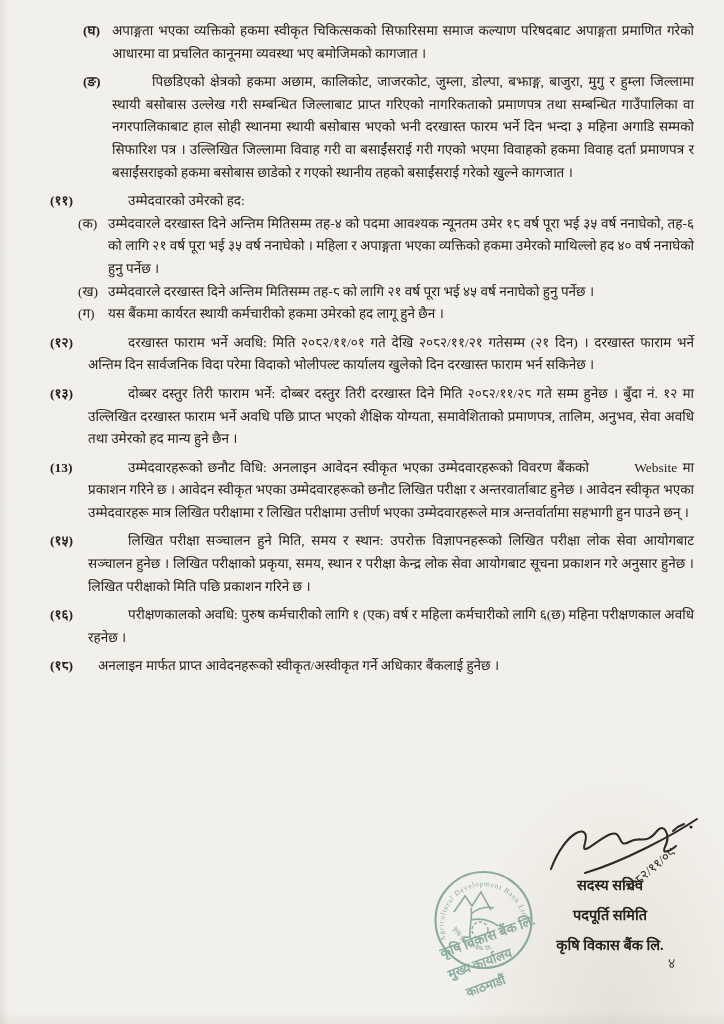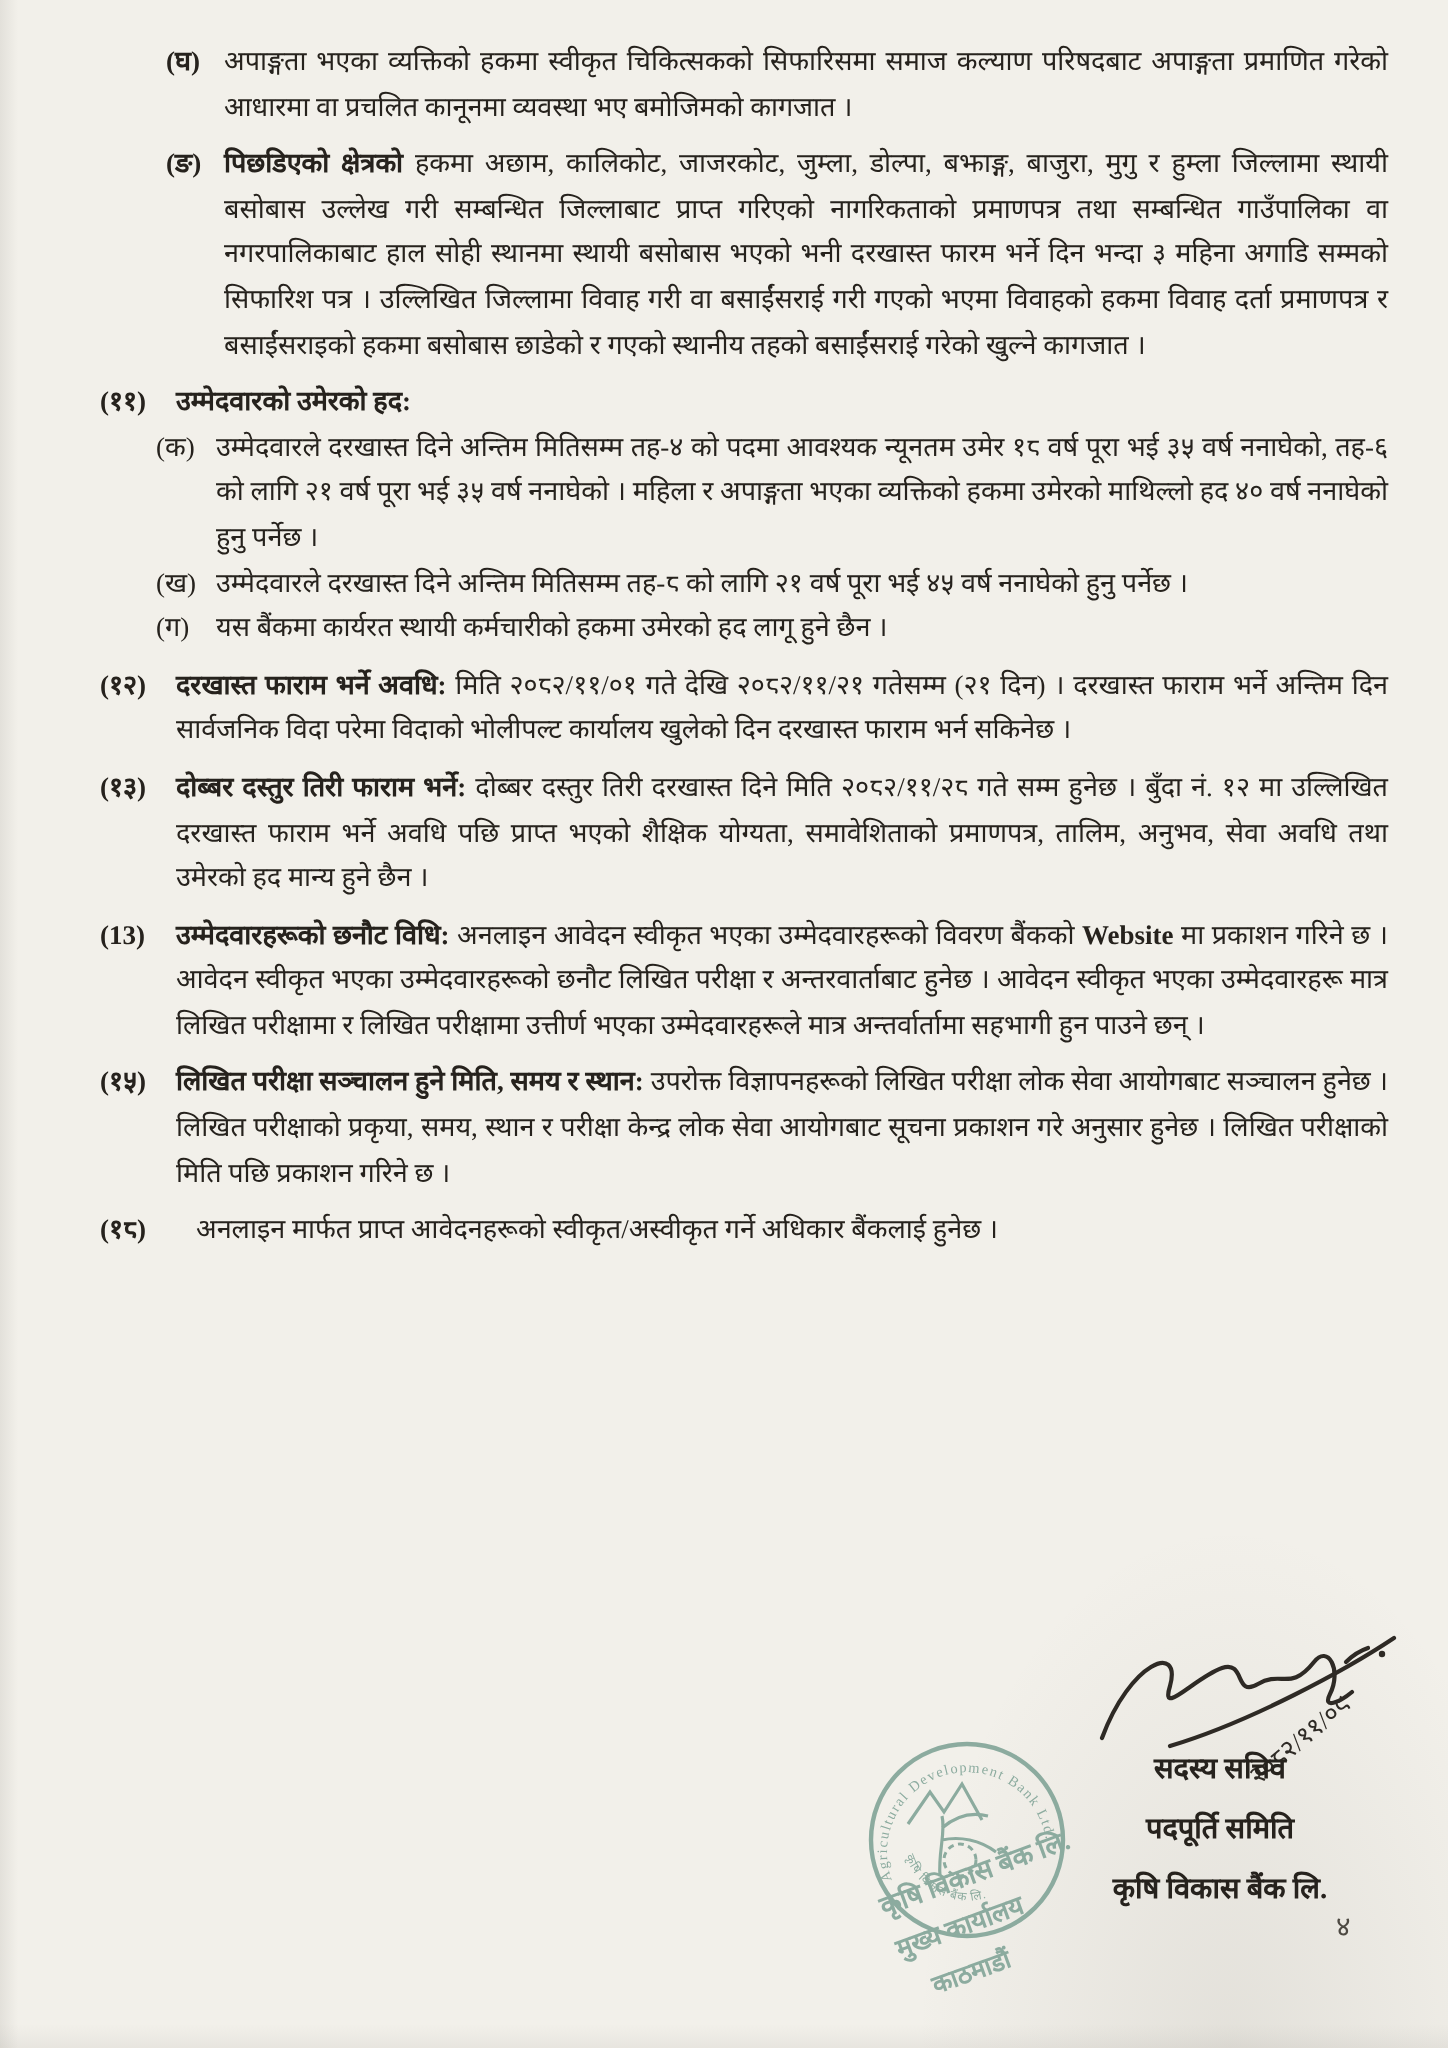--- a/index.html
+++ b/index.html
@@ -19,21 +19,21 @@
   }
   .content{
     box-sizing:border-box;
     padding:20px 30px 0 50px;
     font-size:13.5px;line-height:22.6px;
   }
   .row{display:flex;margin-top:6px;}
   .row:first-child{margin-top:0;}
   .lbl{flex:0 0 38px;font-weight:bold;white-space:nowrap;}
   .body{flex:1 1 auto;text-align:justify;}
-  .b{font-weight:bold;}
+  .b{font-weight:normal;margin-left:40px;}
   .intro{margin-left:33px;}
   .intro .lbl{flex:0 0 29px;}
   .sub{margin-top:0;margin-left:28px;}
   .sub .lbl{flex:0 0 30px;font-weight:normal;}
   .pad18 .body{padding-left:10px;}
   .sig-svg{position:absolute;left:545px;top:813px;}
   .stamp-svg{position:absolute;left:420px;top:866px;opacity:.85;}
   .sig-block{
     position:absolute;left:520px;top:870px;width:180px;
     text-align:center;font-weight:bold;font-size:14.5px;line-height:30px;
@@ -86,20 +86,24 @@
     <div class="row">
       <span class="lbl">(13)</span>
       <span class="body"><span class="b">उम्मेदवारहरूको छनौट विधि:</span><span> अनलाइन आवेदन स्वीकृत भएका उम्मेदवारहरूको विवरण बैंकको </span><span class="b">Website</span><span> मा प्रकाशन गरिने छ । आवेदन स्वीकृत भएका उम्मेदवारहरूको छनौट लिखित परीक्षा र अन्तरवार्ताबाट हुनेछ । आवेदन स्वीकृत भएका उम्मेदवारहरू मात्र लिखित परीक्षामा र लिखित परीक्षामा उत्तीर्ण भएका उम्मेदवारहरूले मात्र अन्तर्वार्तामा सहभागी हुन पाउने छन् ।</span></span>
     </div>
 
     <div class="row">
       <span class="lbl">(१५)</span>
       <span class="body"><span class="b">लिखित परीक्षा सञ्चालन हुने मिति, समय र स्थान:</span><span> उपरोक्त विज्ञापनहरूको लिखित परीक्षा लोक सेवा आयोगबाट सञ्चालन हुनेछ । लिखित परीक्षाको प्रकृया, समय, स्थान र परीक्षा केन्द्र लोक सेवा आयोगबाट सूचना प्रकाशन गरे अनुसार हुनेछ । लिखित परीक्षाको मिति पछि प्रकाशन गरिने छ ।</span></span>
     </div>
 
+    <div class="row">
+      <span class="lbl">(१६)</span>
+      <span class="body"><span class="b">परीक्षणकालको अवधि:</span><span> पुरुष कर्मचारीको लागि १ (एक) वर्ष र महिला कर्मचारीको लागि ६(छ) महिना परीक्षणकाल अवधि रहनेछ ।</span></span>
+    </div>
 
 
     <div class="row pad18">
       <span class="lbl">(१८)</span>
       <span class="body">अनलाइन मार्फत प्राप्त आवेदनहरूको स्वीकृत/अस्वीकृत गर्ने अधिकार बैंकलाई हुनेछ ।</span>
     </div>
 
   </div>
 
   <svg class="sig-svg" width="175" height="82" viewBox="0 0 175 82">

